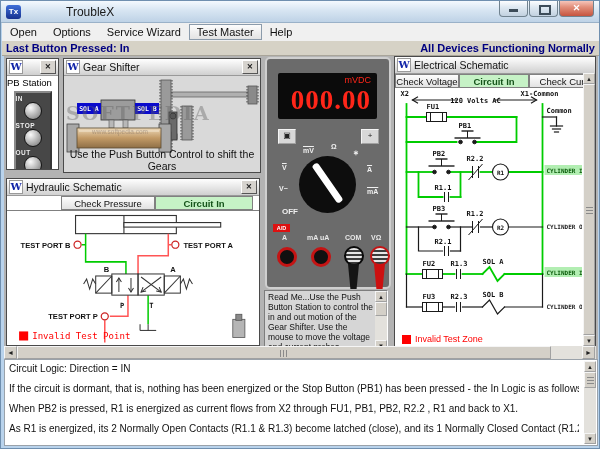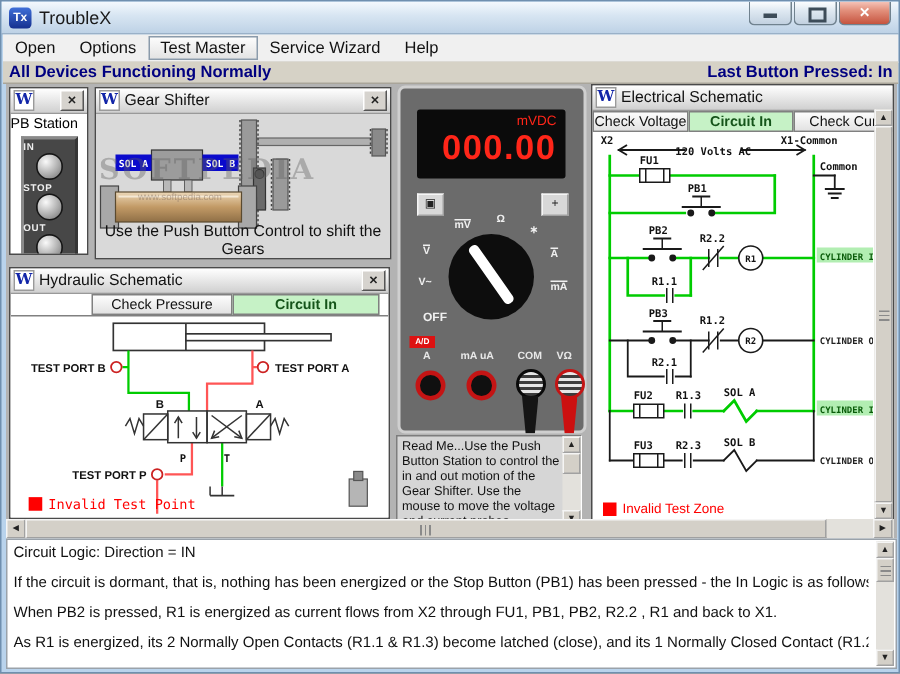--- a/index.html
+++ b/index.html
@@ -1,18 +1,18 @@
 <!DOCTYPE html>
 <html><head>
 <meta charset="utf-8">
 <style>
   html,body{margin:0;padding:0;background:#888;}
   .app{position:relative;width:600px;height:449px;background:#b9d3ec;font-family:"Liberation Sans",sans-serif;overflow:hidden;border:1px solid #6f8faf;box-sizing:border-box;}
   
-  .titlebar{position:absolute;left:0;top:0;right:0;height:22px;background:linear-gradient(180deg,#f4f9fe,#d7e5f2 45%,#bed2e6);border-bottom:1px solid #9ab1c8;display:flex;align-items:center;padding:0 5px;box-sizing:border-box;}
+  .titlebar{position:absolute;left:0;top:0;right:0;height:22px;background:linear-gradient(180deg,#f4f9fe,#d7e5f2 45%,#bed2e6);border-bottom:1px solid #9ab1c8;display:flex;align-items:center;padding:0 5px;box-sizing:border-box;gap:40px;}
   .applogo{width:15px;height:14px;background:linear-gradient(180deg,#3f6fd8,#16308f);border-radius:3px;color:#fff;font-size:8px;font-weight:bold;text-align:center;line-height:14px;margin-right:5px;}
   .apptitle{font-size:12px;color:#1a1a1a;}
   .capbtns{position:absolute;right:5px;top:0;display:flex;}
   .capbtn{width:27px;height:15px;border:1px solid #70828f;border-top:none;border-radius:0 0 4px 4px;background:linear-gradient(180deg,#fdfeff,#dfe9f2 40%,#c2d1e0);margin-left:1px;position:relative;}
   .capbtn.close{width:33px;background:linear-gradient(180deg,#f6c5ba,#e28f7b 40%,#c6543f);color:#fff;font-size:9px;font-weight:bold;text-align:center;line-height:14px;}
   .glyph-min{position:absolute;left:9px;bottom:4px;width:9px;height:3px;background:#3d4c59;}
   .glyph-max{position:absolute;left:9px;top:4px;width:8px;height:6px;border:2px solid #3d4c59;}
   
   .menubar{position:absolute;left:1px;top:22px;width:597px;height:18px;background:#f0f0f0;border-bottom:1px solid #d5d5d5;display:flex;align-items:center;font-size:11px;color:#111;}
   .mi{padding:2px 8px;}
@@ -36,21 +36,21 @@
   .pbbtn{width:16px;height:16px;margin:0 auto 2px;border-radius:50%;border:1px solid #151515;background:radial-gradient(circle at 35% 30%,#fafafa,#a8a8a8 60%,#6f6f6f);}
   
   .gearbody{position:relative;height:98px;background:#d9d9d9;}
   .gearcap{position:absolute;left:0;right:0;bottom:2px;text-align:center;font-size:10.5px;color:#111;}
   .wm{position:absolute;left:2px;top:26px;font-family:"DejaVu Serif",serif;font-size:19px;font-weight:bold;letter-spacing:2px;color:rgba(95,95,95,.38);}
   .wmurl{position:absolute;left:28px;top:52px;font-size:6.5px;color:rgba(130,110,95,.5);}
   
   .meter{position:absolute;left:261px;top:1px;width:126px;height:232px;background:#6b6b6b;border:2px solid #cfcfcf;border-radius:5px;box-sizing:border-box;}
   .lcd{position:absolute;left:11px;top:14px;width:99px;height:46px;background:#0b0b0b;border-radius:2px;color:#ff2619;text-align:right;padding:2px 6px;box-sizing:border-box;}
   .lcd .mode{font-size:9px;font-weight:normal;}
-  .lcd .val{font-family:Liberation Sans, sans-serif;font-size:23px;font-weight:bold;letter-spacing:1px;}
+  .lcd .val{font-family:Liberation Serif, serif;font-size:27px;font-weight:bold;letter-spacing:1px;}
   .mbtn{position:absolute;width:16px;height:13px;background:#d8d8d8;border:1px outset #f5f5f5;font-size:8px;text-align:center;line-height:12px;color:#222;}
   .dial{position:absolute;left:32px;top:97px;width:57px;height:57px;border-radius:50%;background:#0d0d0d;}
   .needle{position:absolute;left:57px;top:101px;width:7px;height:46px;border-radius:3px;background:#fff;transform:rotate(-35deg);}
   .dlbl{position:absolute;font-size:7px;font-weight:bold;color:#f0f0f0;}
   .dc{text-decoration:overline;}
   .adbadge{position:absolute;left:6px;top:165px;width:17px;height:8px;background:#dd1111;color:#fff;font-size:5.5px;font-weight:bold;text-align:center;line-height:8px;}
   .jlbl{position:absolute;top:175px;font-size:7px;font-weight:bold;color:#e8e8e8;}
   .jack{position:absolute;top:188px;width:14px;height:14px;border-radius:50%;border:3px solid #c41414;background:#101010;}
   .pjack{position:absolute;top:187px;width:16px;height:16px;border-radius:50%;border:2px solid #0a0a0a;background:repeating-linear-gradient(180deg,#e6e6e6 0 2px,#3c3c3c 2px 4px);}
   .probe{position:absolute;top:205px;width:11px;height:25px;clip-path:polygon(0 0,100% 0,78% 100%,22% 100%);}
@@ -93,28 +93,28 @@
       </div>
     <div class="capbtn">
         <div class="glyph-max"></div>
       </div>
     <div class="capbtn close"><span>✕</span></div>
   </div>
 
   <div class="menubar">
     <span class="mi">Open</span>
     <span class="mi">Options</span>
+    <span class="mi">Service Wizard</span>
     <span class="mi active">Test Master</span>
-    <span class="mi">Service Wizard</span>
     <span class="mi">Help</span>
   </div>
 
   <div class="statusbar">
+    <span>Last Button Pressed: In</span>
     <span>All Devices Functioning Normally</span>
-    <span>Last Button Pressed: In</span>
   </div>
 
   <div class="mdi">
 
     <div class="cw" style="left:2px;top:2px;width:53px;height:112px;">
       <div class="cwt">
         <div class="wicon">W</div>
         <div class="cwx"><span>✕</span></div>
       </div>
       <div class="pbbody">

